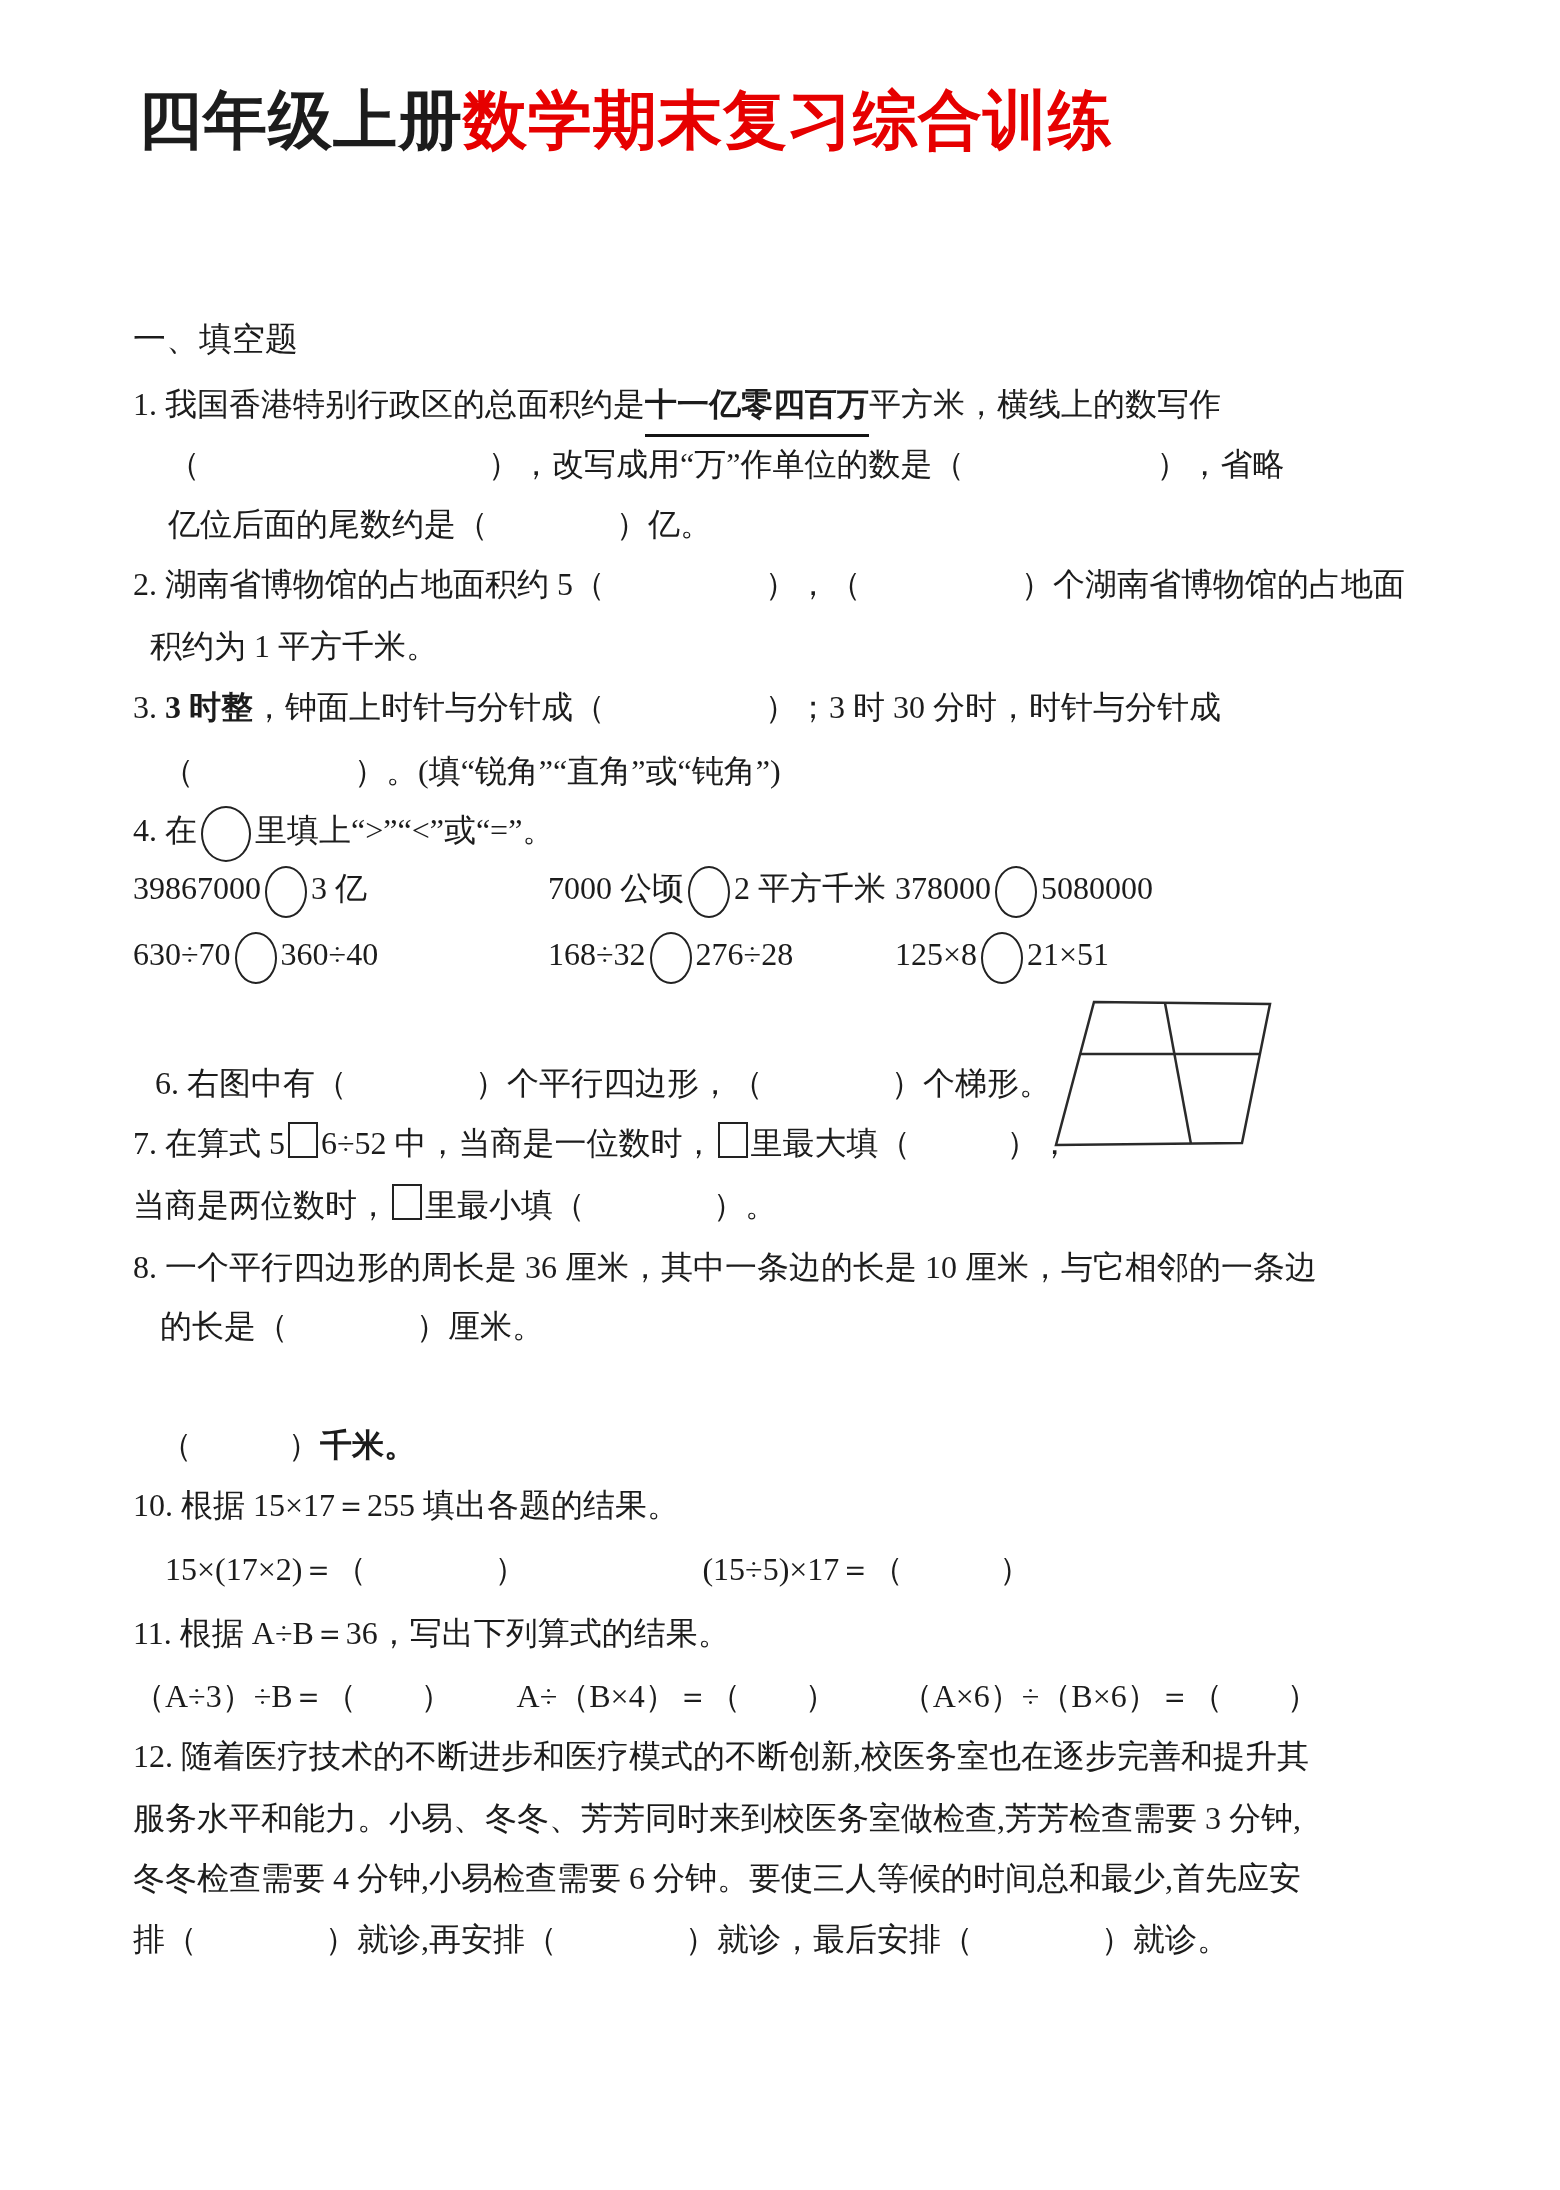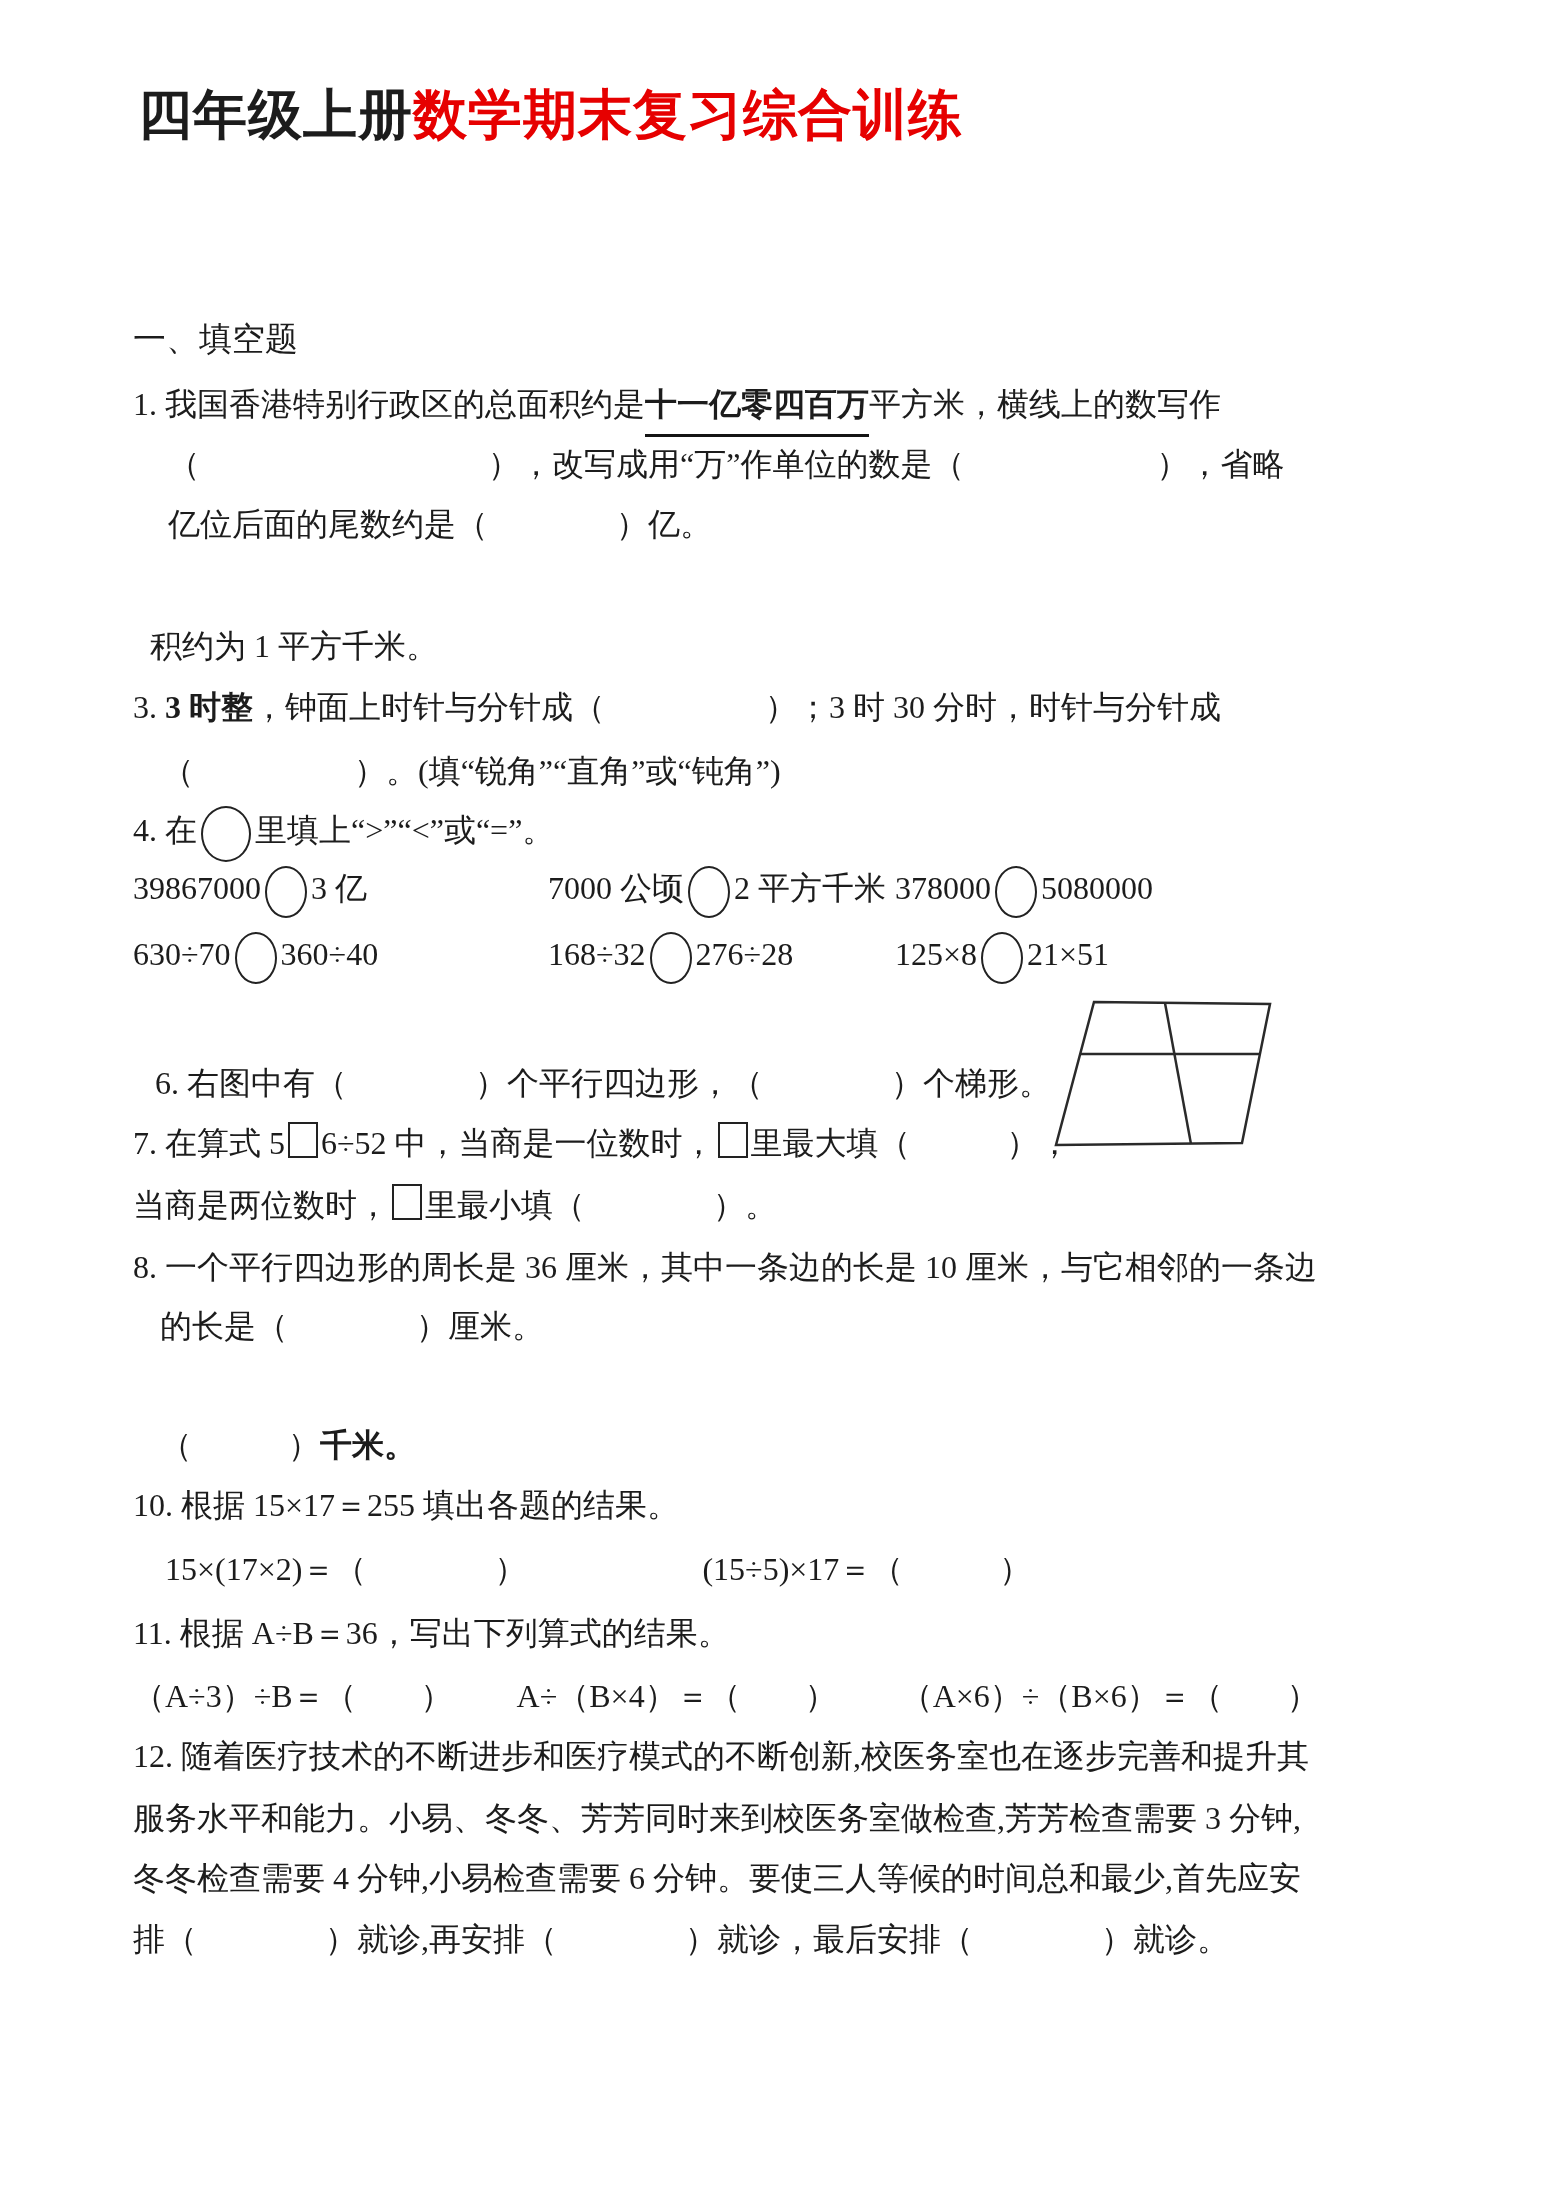--- a/index.html
+++ b/index.html
@@ -3,21 +3,21 @@
 <meta charset="utf-8">
 <style>
   html,body{margin:0;padding:0;}
   body{
     width:1560px;height:2190px;background:#ffffff;position:relative;
     font-family:"Liberation Serif","DejaVu Serif",serif;color:#1c1c1c;
     overflow:hidden;
   }
   .page{position:absolute;inset:0;}
   .title{
-    position:absolute;left:138px;top:86px;font-size:54px;font-weight:900;
+    position:absolute;left:138px;top:86px;font-size:64px;font-weight:900;
     white-space:pre;letter-spacing:1px;line-height:1.1;text-align:right;
   }
   .title .red{color:#e60000;}
   .line{
     position:absolute;font-size:32px;line-height:1.32;white-space:pre;
   }
   .bold{font-weight:bold;}
   .bu{font-weight:bold;border-bottom:3px solid #141414;padding-bottom:12px;}
   .heading{font-weight:normal;font-size:33px;}
   .circ{
@@ -40,20 +40,21 @@
 <div class="page">
 
   <div class="title"><span>四年级上册</span><span class="red">数学期末复习综合训练</span></div>
 
   <div class="line heading" style="left:133px;top:318px">一、填空题</div>
 
   <div class="line" style="left:133px;top:383px"><span>1. 我国香港特别行政区的总面积约是</span><span class="bu">十一亿零四百万</span><span>平方米，横线上的数写作</span></div>
   <div class="line" style="left:168px;top:503px">亿位后面的尾数约是（　　　　）亿。</div>
   <div class="line" style="left:168px;top:443px">（　　　　　　　　　），改写成用“万”作单位的数是（　　　　　　），省略</div>
 
+  <div class="line" style="left:133px;top:563px">2. 湖南省博物馆的占地面积约 5（　　　　　），（　　　　　）个湖南省博物馆的占地面</div>
   <div class="line" style="left:150px;top:625px">积约为 1 平方千米。</div>
 
   <div class="line" style="left:133px;top:686px"><span>3. </span><span class="bold">3 时整</span><span>，钟面上时针与分针成（　　　　　）；3 时 30 分时，时针与分针成</span></div>
   <div class="line" style="left:162px;top:750px">（　　　　　）。(填“锐角”“直角”或“钝角”)</div>
 
   <div class="line" style="left:133px;top:806px"><span>4. 在</span><span class="circ-big"></span><span>里填上“&gt;”“&lt;”或“=”。</span></div>
 
   <div class="line" style="left:133px;top:866px"><span>39867000</span><span class="circ"></span><span>3 亿</span></div>
   <div class="line" style="left:548px;top:866px"><span>7000 公顷</span><span class="circ"></span><span>2 平方千米</span></div>
   <div class="line" style="left:895px;top:866px"><span>378000</span><span class="circ"></span><span>5080000</span></div>

